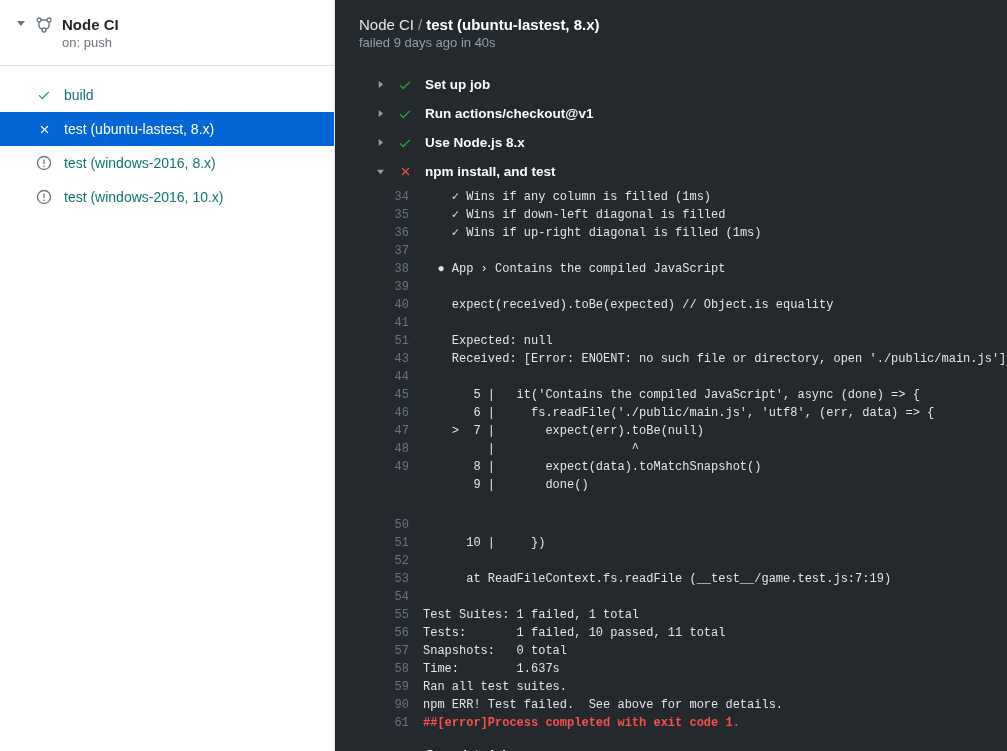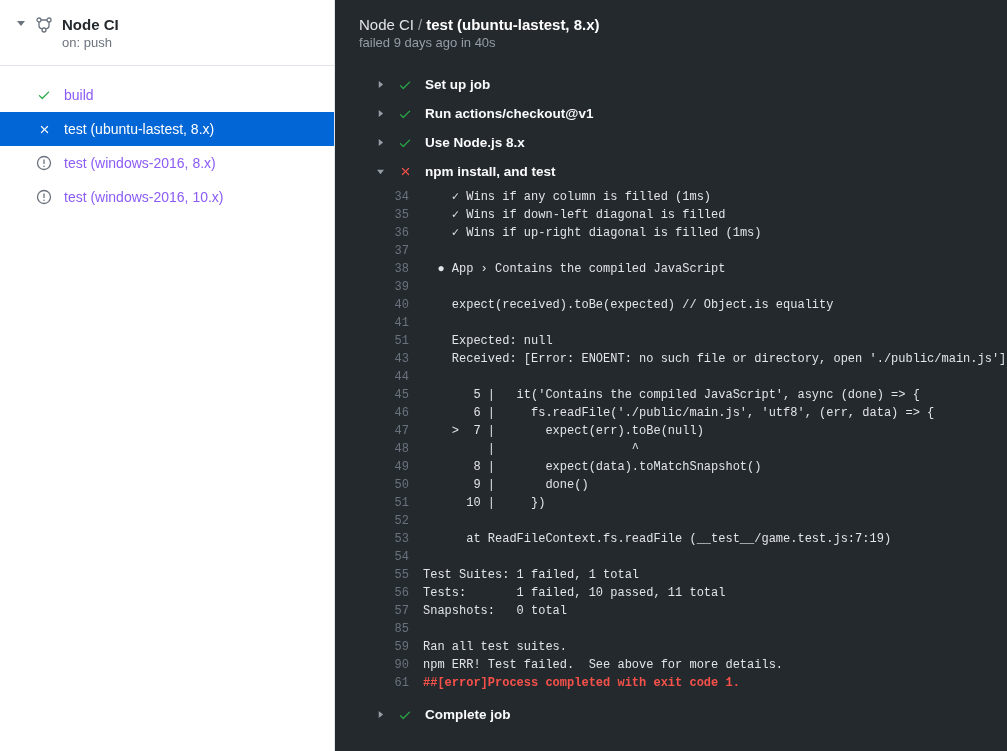--- a/index.html
+++ b/index.html
@@ -70,21 +70,21 @@
 .job-item.selected .job-label {
   color: #fff;
 }
 .job-item.selected .icon-fail {
   color: #fff;
 }
 .icon-check { color: #28a745; flex-shrink: 0; width: 16px; display: flex; justify-content: center; }
 .icon-fail { color: #cb2431; flex-shrink: 0; width: 16px; display: flex; justify-content: center; font-weight: bold; }
 .icon-skip { color: #6a737d; flex-shrink: 0; width: 16px; display: flex; justify-content: center; }
 .job-label {
-  color: #8b5cf6;
+  color: #0f766e;
   font-size: 14px;
 }
 .main {
   flex: 1;
   background: #24292e;
   color: #e1e4e8;
   display: flex;
   flex-direction: column;
   overflow: hidden;
 }
@@ -352,21 +352,21 @@
         </div>
         <div class="log-line" style="">
           <span class="log-num" style="margin-left: 0px; width: 40px; padding-right: 14px;">48</span>
           <span class="log-text">         |                   ^</span>
         </div>
         <div class="log-line" style="">
           <span class="log-num" style="margin-left: 0px; width: 40px; padding-right: 14px;">49</span>
           <span class="log-text">       8 |       expect(data).toMatchSnapshot()</span>
         </div>
         <div class="log-line" style="">
-          <span class="log-num" style="margin-left: 0px; width: 40px; padding-right: 14px;">50</span>
+          <span class="log-num" style="margin-left: 0px; width: 40px; padding-right: 14px; margin-top: 40px;">50</span>
           <span class="log-text">       9 |       done()</span>
         </div>
         <div class="log-line" style="">
           <span class="log-num" style="margin-left: 0px; width: 40px; padding-right: 14px;">51</span>
           <span class="log-text">      10 |     })</span>
         </div>
         <div class="log-line" style="">
           <span class="log-num" style="margin-left: 0px; width: 40px; padding-right: 14px;">52</span>
           <span class="log-text"></span>
         </div>
@@ -384,21 +384,22 @@
         </div>
         <div class="log-line" style="">
           <span class="log-num" style="margin-left: 0px; width: 40px; padding-right: 14px;">56</span>
           <span class="log-text">Tests:       1 failed, 10 passed, 11 total</span>
         </div>
         <div class="log-line" style="">
           <span class="log-num" style="margin-left: 0px; width: 40px; padding-right: 14px;">57</span>
           <span class="log-text">Snapshots:   0 total</span>
         </div>
         <div class="log-line" style="">
-          <span class="log-num" style="margin-left: 0px; width: 40px; padding-right: 14px;">85</span>
+          <span class="log-num" style="margin-left: 0px; width: 40px; padding-right: 14px;">58</span>
+          <span class="log-text">Time:        1.637s</span>
         </div>
         <div class="log-line" style="">
           <span class="log-num" style="margin-left: 0px; width: 40px; padding-right: 14px;">59</span>
           <span class="log-text">Ran all test suites.</span>
         </div>
         <div class="log-line" style="">
           <span class="log-num" style="margin-left: 0px; width: 40px; padding-right: 14px;">90</span>
           <span class="log-text">npm ERR! Test failed.  See above for more details.</span>
         </div>
         <div class="log-line" style="">

